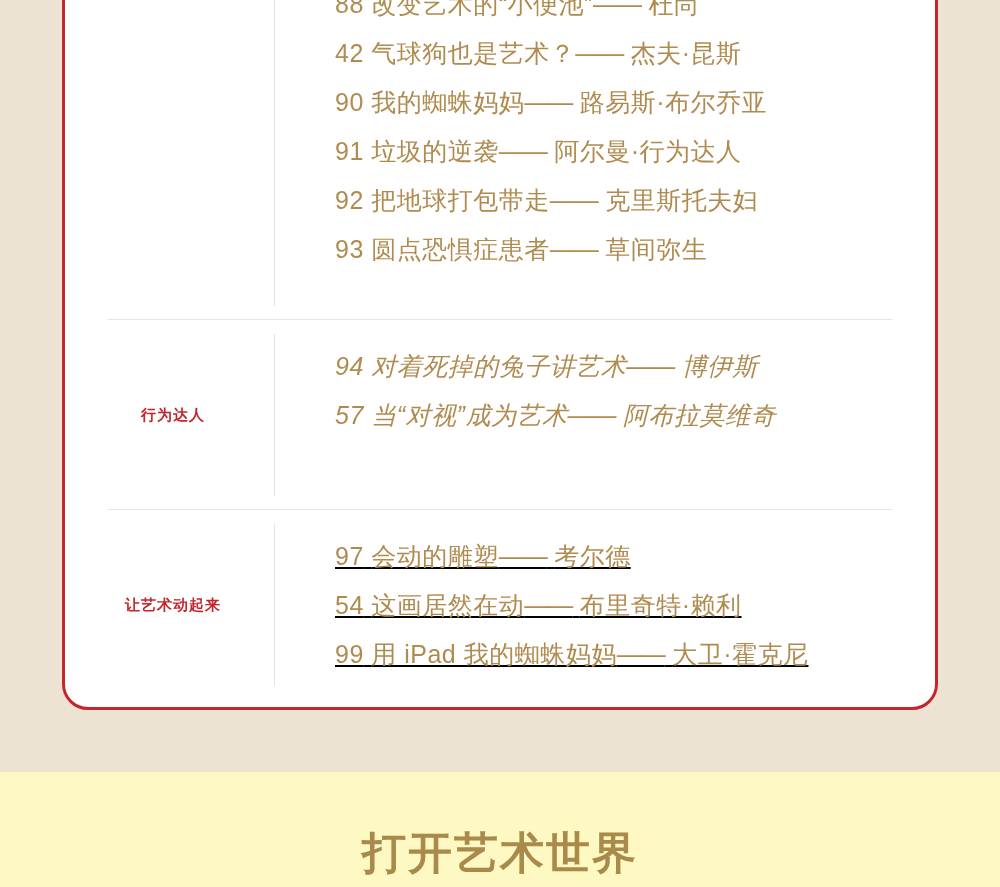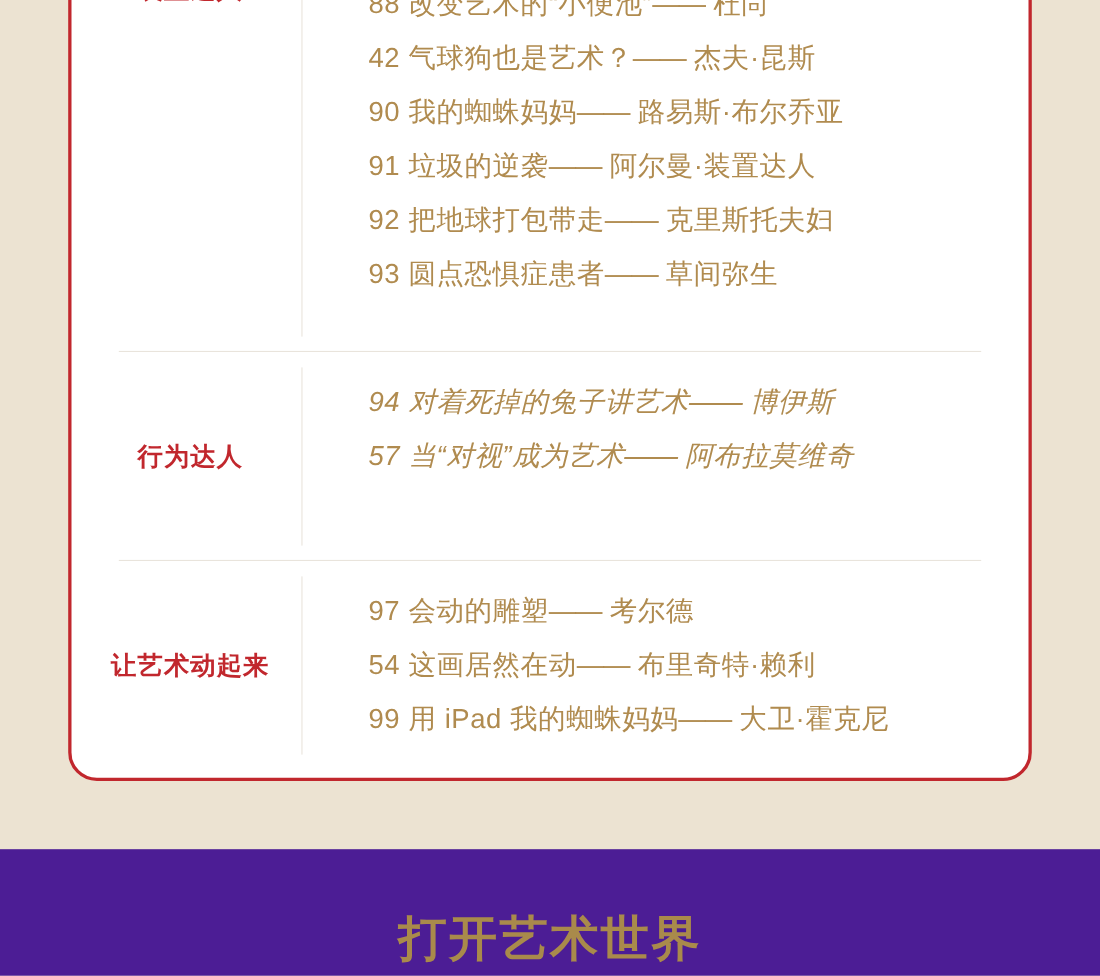--- a/index.html
+++ b/index.html
@@ -62,21 +62,21 @@
     height: 1px;
     background: #e9e4dc;
   }
   .sec-label {
     width: 212px;
     flex: 0 0 212px;
     display: flex;
     align-items: center;
     justify-content: center;
     color: #c1272d;
-    font-size: 23px;
+    font-size: 15px;
     letter-spacing: 1px;
     font-weight: 600;
     padding-left: 10px;
     box-sizing: border-box;
   }
   .sec-vline {
     flex: 0 0 1px;
     width: 1px;
     background: #e9e4dc;
     margin: 14px 0;
@@ -102,21 +102,21 @@
   .item .author {
     color: #b08b4f;
   }
   
   .bottom-band {
     position: absolute;
     left: 0;
     top: 772px;
     width: 1000px;
     height: 115px;
-    background: #4c1d95;
+    background: #fef9c3;
     text-decoration: underline;
   }
   .bottom-title {
     position: absolute;
     left: 0;
     top: 52px;
     width: 1000px;
     text-align: center;
     color: #a98a4b;
     font-size: 44px;
@@ -149,21 +149,21 @@
             <span class="author">杰夫·昆斯</span>
           </div>
           <div class="item">
             <span class="num">90</span>
             <span>我的蜘蛛妈妈</span><span class="dash">——</span>
             <span class="author">路易斯·布尔乔亚</span>
           </div>
           <div class="item">
             <span class="num">91</span>
             <span>垃圾的逆袭</span><span class="dash">——</span>
-            <span class="author">阿尔曼·装置达人</span>
+            <span class="author">阿尔曼·行为达人</span>
           </div>
           <div class="item">
             <span class="num">92</span>
             <span>把地球打包带走</span><span class="dash">——</span>
             <span class="author">克里斯托夫妇</span>
           </div>
           <div class="item">
             <span class="num">93</span>
             <span>圆点恐惧症患者</span><span class="dash">——</span>
             <span class="author">草间弥生</span>
@@ -186,21 +186,21 @@
             <span>当“对视”成为艺术</span><span class="dash">——</span>
             <span class="author">阿布拉莫维奇</span>
           </div>
         </div>
         <div class="divider" style="bottom:0;"></div>
       </div>
 
       <div class="toc-section" style="height:190px;">
         <div class="sec-label">让艺术动起来</div>
         <div class="sec-vline"></div>
-        <div class="sec-items" style="padding-top:22px;">
+        <div class="sec-items" style="padding-top:22px;text-decoration:underline;">
           <div class="item">
             <span class="num">97</span>
             <span>会动的雕塑</span><span class="dash">——</span>
             <span class="author">考尔德</span>
           </div>
           <div class="item">
             <span class="num">54</span>
             <span>这画居然在动</span><span class="dash">——</span>
             <span class="author">布里奇特·赖利</span>
           </div>

